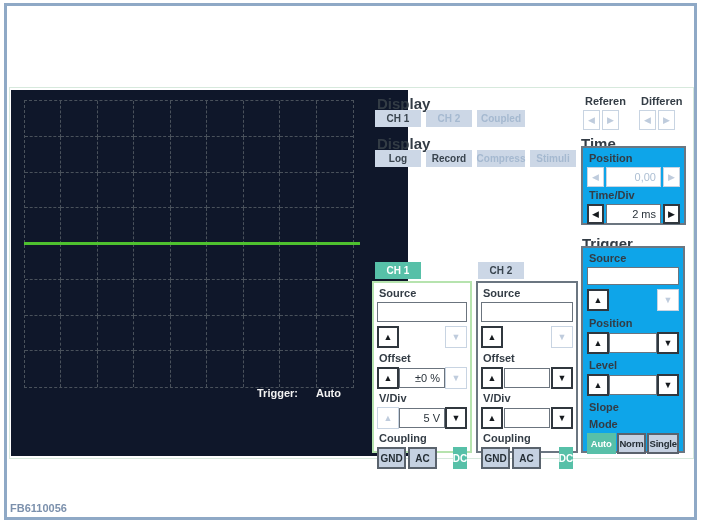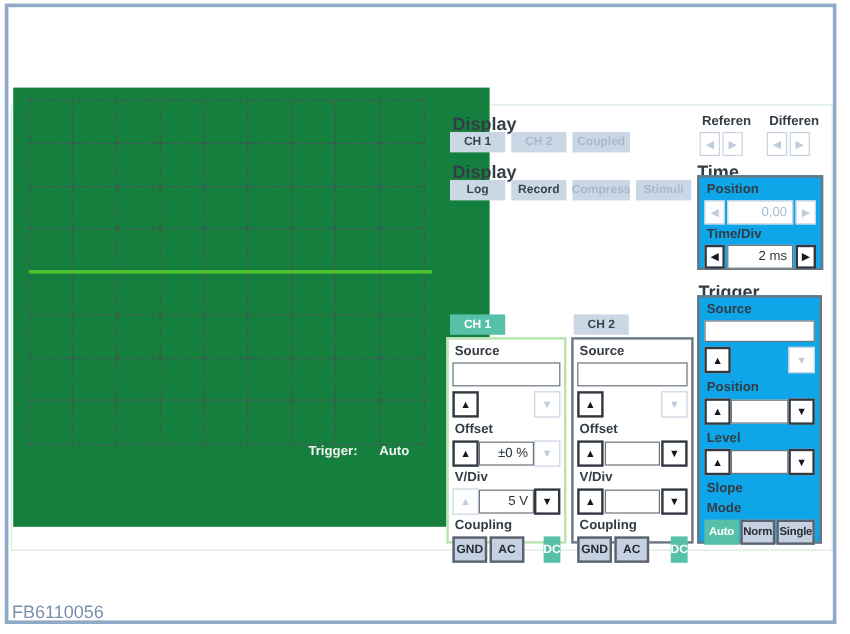--- a/index.html
+++ b/index.html
@@ -2,24 +2,24 @@
 <html><head>
 <meta charset="utf-8">
 <style>
   html,body{margin:0;padding:0;background:#fff;}
   .stage{position:relative;width:708px;height:528px;background:#ffffff;
          font-family:"Liberation Sans", sans-serif;overflow:hidden;}
   .frame{position:absolute;left:4px;top:3px;width:693px;height:517px;
          border:3px solid #8fa9c6;box-sizing:border-box;}
   .panel-outline{position:absolute;left:9px;top:87px;width:685px;height:372px;
          border:1px solid #d7e9dd;box-sizing:border-box;background:#fff;}
-  .fb{position:absolute;left:10px;top:502px;color:#7b90ac;font-weight:normal;font-size:15px;}
+  .fb{position:absolute;left:10px;top:502px;color:#7b90ac;font-weight:bold;font-size:11px;}
 
   
-  .scope{position:absolute;left:11px;top:73px;width:397px;height:366px;background:#15803d;}
+  .scope{position:absolute;left:11px;top:90px;width:397px;height:366px;background:#0f172a;}
   .grid{position:absolute;left:13px;top:10px;width:330px;height:288px;
         display:grid;grid-template-columns:repeat(9,1fr);grid-template-rows:repeat(8,1fr);
         border:1px dashed #49515b;box-sizing:border-box;}
   .grid .cell{border-right:1px dashed #49515b;border-bottom:1px dashed #49515b;}
   .grid .cell:nth-child(9n){border-right:none;}
   .grid .cell:nth-child(n+64){border-bottom:none;}
   .trace{position:absolute;left:13px;top:152px;width:336px;height:3px;background:#4ec12f;}
   .trig-status{position:absolute;left:246px;top:297px;display:flex;gap:18px;
                color:#f2f2f2;font-size:11px;font-weight:bold;}
 

